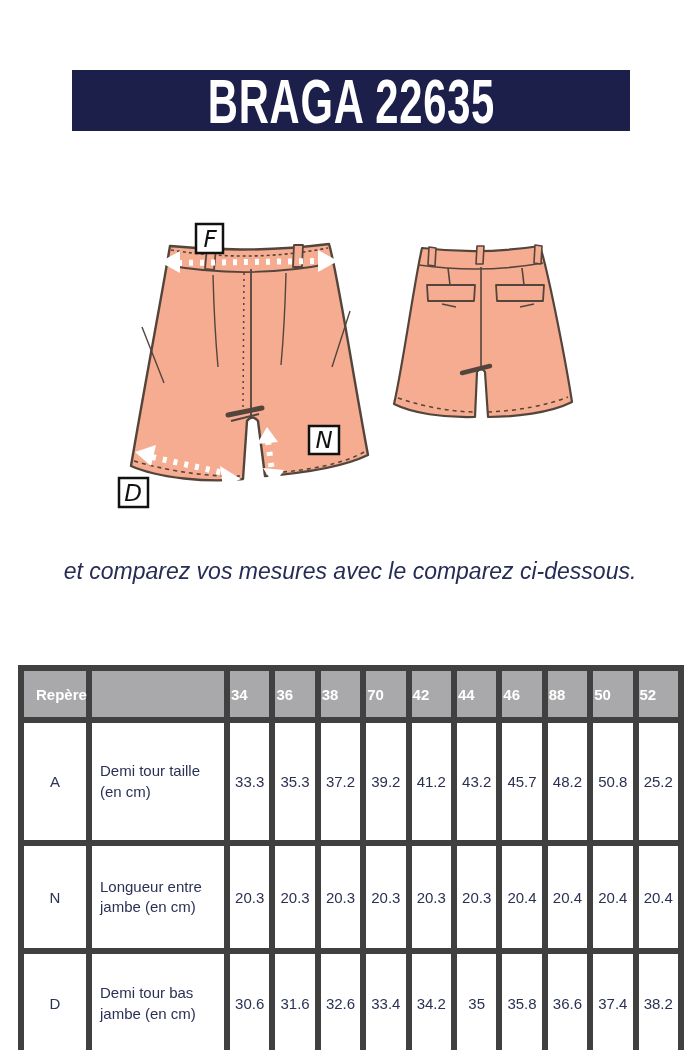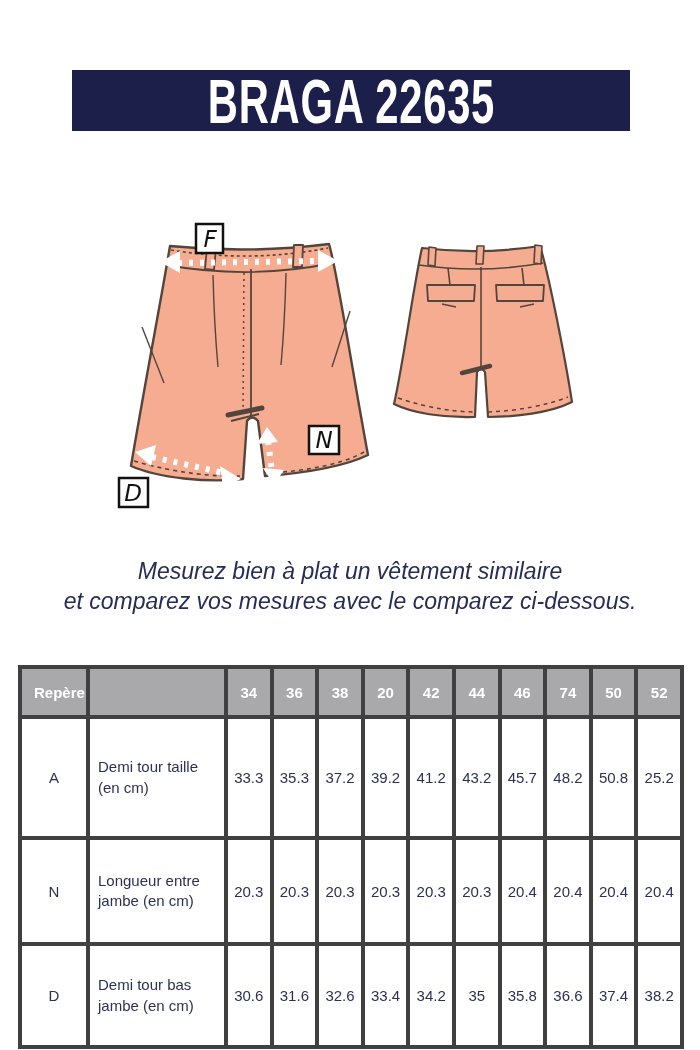--- a/index.html
+++ b/index.html
@@ -23,24 +23,24 @@
   .instructions{
     position:absolute;left:0;top:556px;width:700px;text-align:center;
     font-style:italic;font-weight:500;color:#262c55;font-size:23px;line-height:30px;
   }
   
   .size-table{
     position:absolute;left:18px;top:665px;width:666px;
     border-collapse:collapse;table-layout:fixed;
     font-size:15px;color:#2b3154;
   }
-  .size-table th,.size-table td{border:4px solid #404040;}
+  .size-table th,.size-table td{border:6px solid #404040;}
   .size-table thead th{
     background:#a9a9ab;color:#ffffff;font-weight:700;height:44px;
-    text-align:center;font-size:15px;
+    text-align:left;font-size:15px;
   }
   .size-table thead th.corner{text-align:left;padding-left:12px;}
   .size-table td{text-align:center;background:#ffffff;}
   .size-table td.lab{text-align:left;padding:22px 8px;line-height:1.35;}
   .size-table tr.row-a td{height:73px;}
   .size-table tr.row-n td{height:58px;}
   .size-table tr.row-d td{height:55px;}
   .col-code{width:68px;}
   .col-label{width:138px;}
 </style>
@@ -128,21 +128,20 @@
     <rect x="199" y="211" width="30" height="28" fill="#ffffff" stroke="#111111" stroke-width="2.5"></rect>
     <text x="214" y="233" text-anchor="middle" font-size="23" font-style="italic" fill="#111111" font-family="DejaVu Sans, sans-serif">N</text>
   </g>
   <g>
     <rect x="9" y="263" width="29" height="29" fill="#ffffff" stroke="#111111" stroke-width="2.5"></rect>
     <text x="23" y="286" text-anchor="middle" font-size="23" font-style="italic" fill="#111111" font-family="DejaVu Sans, sans-serif">D</text>
   </g>
 </svg>
 
 <div class="instructions">
-  <div>Mesurez bien à plat un vêtement similaire</div>
   <div>et comparez vos mesures avec le comparez ci-dessous.</div>
 </div>
 
 <table class="size-table">
   <colgroup>
     <col class="col-code">
       <col class="col-label">
     <col>
       <col>
       <col>
@@ -154,25 +153,25 @@
       <col>
       <col>
   </colgroup>
   <thead>
     <tr>
       <th class="corner">Repère</th>
       <th></th>
       <th>34</th>
       <th>36</th>
       <th>38</th>
-      <th>20</th>
+      <th>70</th>
       <th>42</th>
       <th>44</th>
       <th>46</th>
-      <th>74</th>
+      <th>88</th>
       <th>50</th>
       <th>52</th>
     </tr>
   </thead>
   <tbody>
     <tr class="row-a">
       <td>A</td>
       <td class="lab">Demi tour taille (en cm)</td>
       <td>33.3</td>
       <td>35.3</td>

